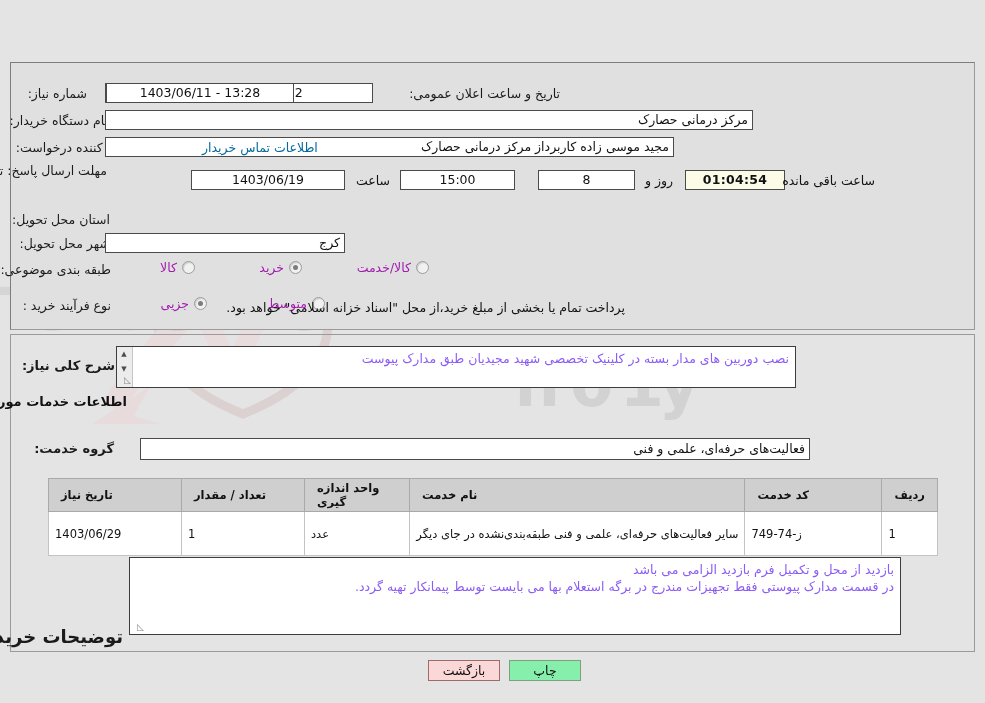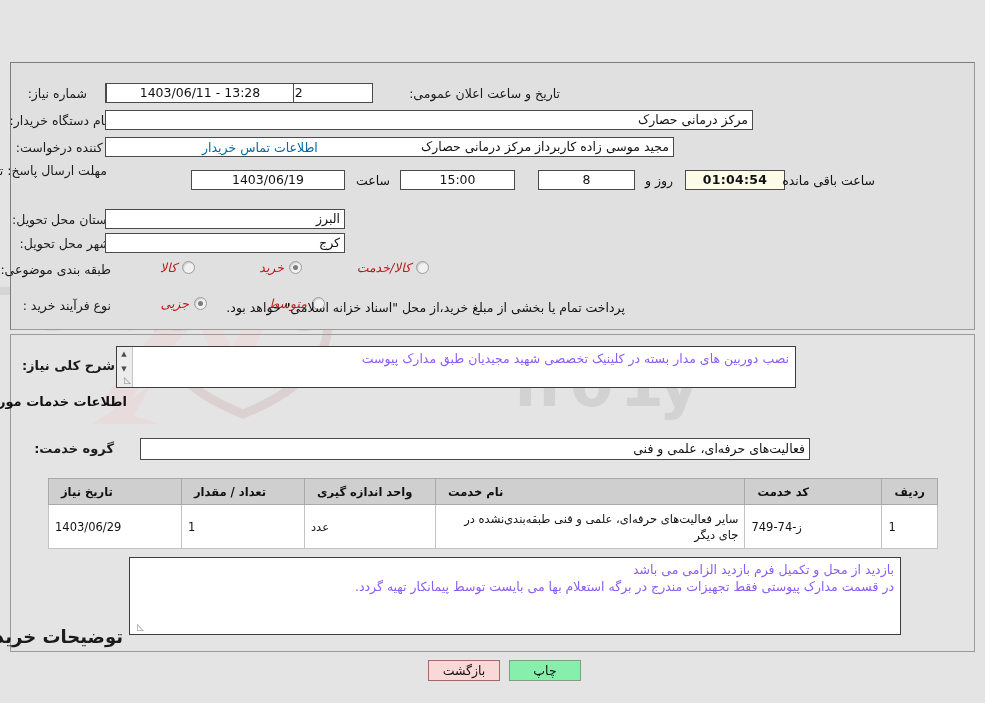--- a/index.html
+++ b/index.html
@@ -122,21 +122,21 @@
     flex: none;
   }
   .radio.checked::after {
     content: "";
     position: absolute;
     left: 3px; top: 3px;
     width: 5px; height: 5px;
     border-radius: 50%;
     background: #7c7c7c;
   }
-  .radio-label { font-size: 12.5px; color: #b91c1c; white-space: nowrap; font-style: italic; }
+  .radio-label { font-size: 12.5px; color: #a21caf; white-space: nowrap; }
 
   
   .ta {
     position: absolute;
     background: #ffffff;
     border: 1px solid #3d3d3d;
     z-index: 4;
     overflow: hidden;
   }
   .ta-text {
@@ -280,21 +280,20 @@
   </div>
   <div class="fld" style="right:640px; top:170px; width:154px;">1403/06/19</div>
   <div class="plain" style="right:595px; top:173px;">ساعت</div>
   <div class="fld" style="right:470px; top:170px; width:115px;">15:00</div>
   <div class="fld" style="right:350px; top:170px; width:97px;">8</div>
   <div class="plain" style="right:312px; top:173px;">روز و</div>
   <div class="fld cream" style="right:200px; top:170px; width:100px;">01:04:54</div>
   <div class="plain" style="right:110px; top:173px;">ساعت باقی مانده</div>
 
   <div class="lbl" style="right:875px; top:212px;">استان محل تحویل:</div>
-  <div class="fld rtl-right" style="right:640px; top:209px; width:240px;">البرز</div>
 
   <div class="lbl" style="right:875px; top:236px;">شهر محل تحویل:</div>
   <div class="fld rtl-right" style="right:640px; top:233px; width:240px;">کرج</div>
 
   <div class="lbl" style="right:874px; top:262px;">طبقه بندی موضوعی:</div>
   <div class="radio-wrap" id="cat-0" style="right:790px; top:260px;">
     <span class="radio"></span>
     <span class="radio-label">کالا</span>
   </div>
   <div class="radio-wrap" id="cat-1" style="right:683px; top:260px;">
@@ -333,21 +332,21 @@
 
   <div class="lbl bold" style="right:871px; top:441px; font-size:13px;">گروه خدمت:</div>
   <div class="fld rtl-right" style="right:175px; top:438px; width:670px; height:22px; line-height:20px;">فعالیت‌های حرفه‌ای، علمی و فنی</div>
 
   <table id="svc-table">
     <thead>
       <tr>
         <th style="width:40px;">ردیف</th>
         <th style="width:137px;">کد خدمت</th>
         <th>نام خدمت</th>
-        <th style="width:131px;">واحد اندازه گیری</th>
+        <th style="width:105px;">واحد اندازه گیری</th>
         <th style="width:123px;">تعداد / مقدار</th>
         <th style="width:133px;">تاریخ نیاز</th>
       </tr>
     </thead>
     <tbody>
       <tr>
         <td>1</td>
         <td>ز-74-749</td>
         <td class="name-cell">سایر فعالیت‌های حرفه‌ای، علمی و فنی طبقه‌بندی‌نشده در جای دیگر</td>
         <td>عدد</td>

